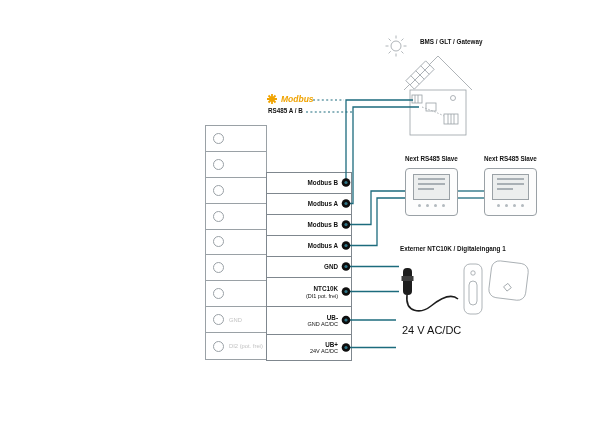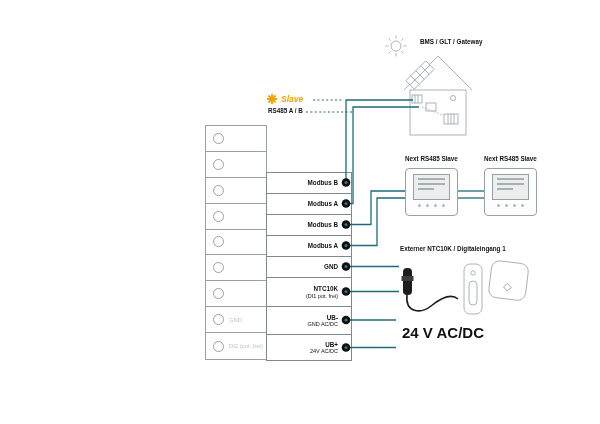--- a/index.html
+++ b/index.html
@@ -28,21 +28,21 @@
     display:flex; flex-direction:column; z-index:1;
   }
   .t-row { border-bottom:1px solid #7f878e; display:flex; flex-direction:column; justify-content:center; align-items:flex-end; padding-right:13px; }
   .t-row:last-child { border-bottom:none; flex:1; }
   .t-label { font-size:6.3px; font-weight:700; line-height:1.2; white-space:nowrap; }
   .t-sub { font-size:5.5px; line-height:1.15; white-space:nowrap; }
 
   
   .lbl { position:absolute; font-size:6.3px; font-weight:700; white-space:nowrap; z-index:2; }
   .modbus-brand { position:absolute; left:281px; top:94px; font-size:8.5px; font-weight:700; font-style:italic; color:var(--orange); z-index:2; }
-  .power-label { position:absolute; left:402px; top:324px; font-size:15px; font-weight:700; z-index:2; }
+  .power-label { position:absolute; left:402px; top:324px; font-size:11px; font-weight:400; z-index:2; }
 
   
   .slave { position:absolute; width:53px; height:48px; border:1.2px solid var(--outline); border-radius:4px; background:#fdfdfd; z-index:1; }
   .slave-screen { margin:5px auto 0; width:37px; height:26px; border:1px solid var(--outline); background:#eceeee; padding:3px 4px; display:flex; flex-direction:column; gap:3px; }
   .s-line { height:2px; background:#a9b0b5; }
   .s-line.short { width:60%; }
   .slave-btns { display:flex; justify-content:center; gap:5px; margin-top:4px; }
   .slave-btns span { width:3px; height:3px; background:#b3babf; border-radius:50%; }
 
   
@@ -236,18 +236,18 @@
   </div>
   <div class="slave-btns">
       <span></span>
       <span></span>
       <span></span>
       <span></span>
     </div>
 </div>
 
 <div class="lbl" style="left:420px; top:38px">BMS / GLT / Gateway</div>
-<div class="modbus-brand">Slave</div>
+<div class="modbus-brand">Modbus</div>
 <div class="lbl" style="left:268px; top:107px">RS485 A / B</div>
 <div class="lbl" style="left:405px; top:155px">Next RS485 Slave</div>
 <div class="lbl" style="left:484px; top:155px">Next RS485 Slave</div>
 <div class="lbl" style="left:400px; top:245px">Externer NTC10K / Digitaleingang 1</div>
 <div class="power-label">24 V AC/DC</div>
 
 </body></html>

